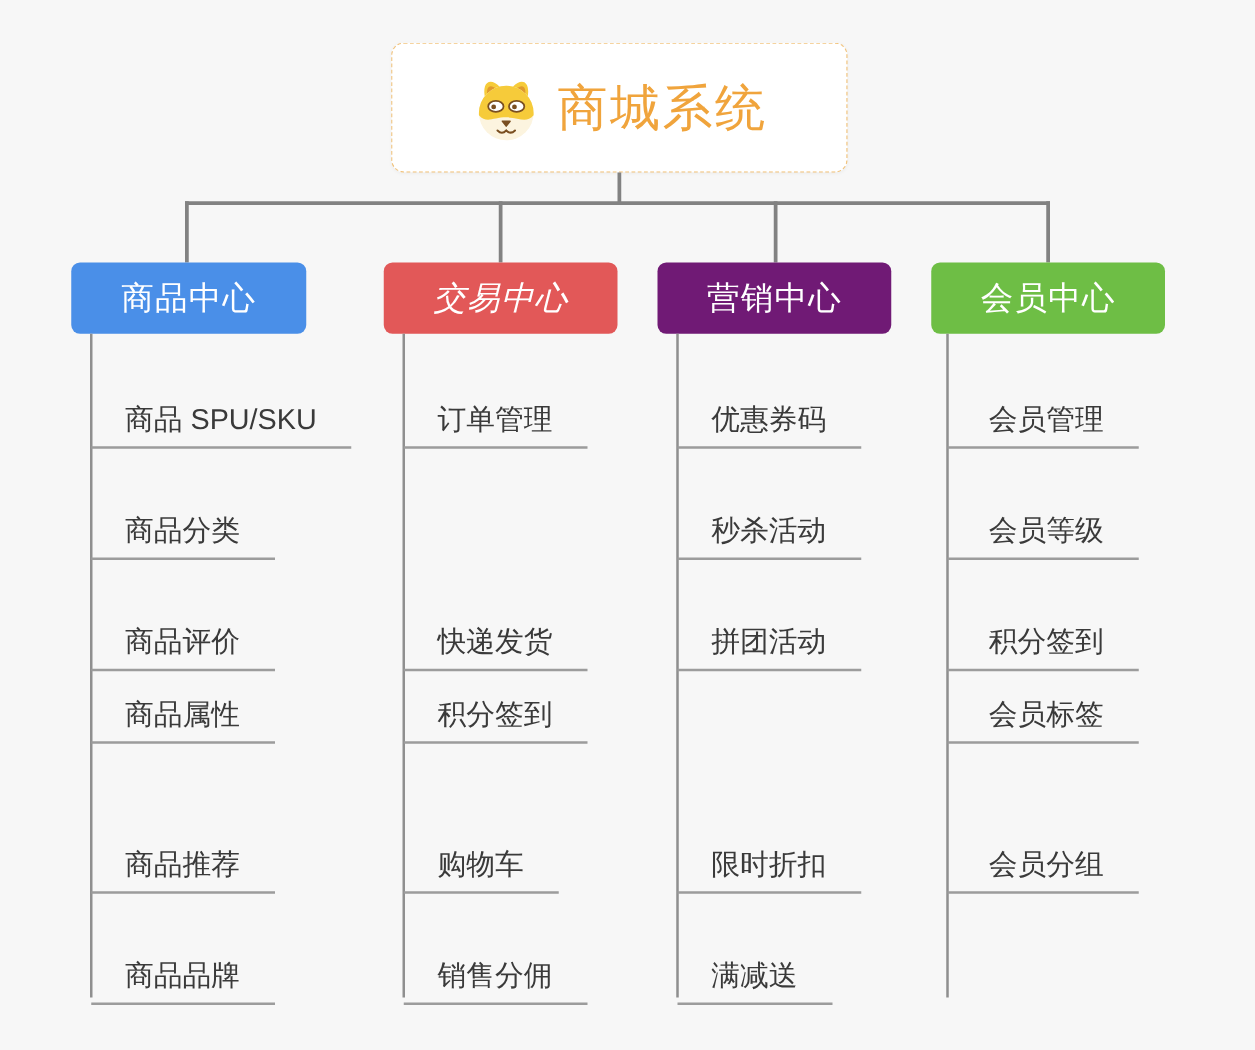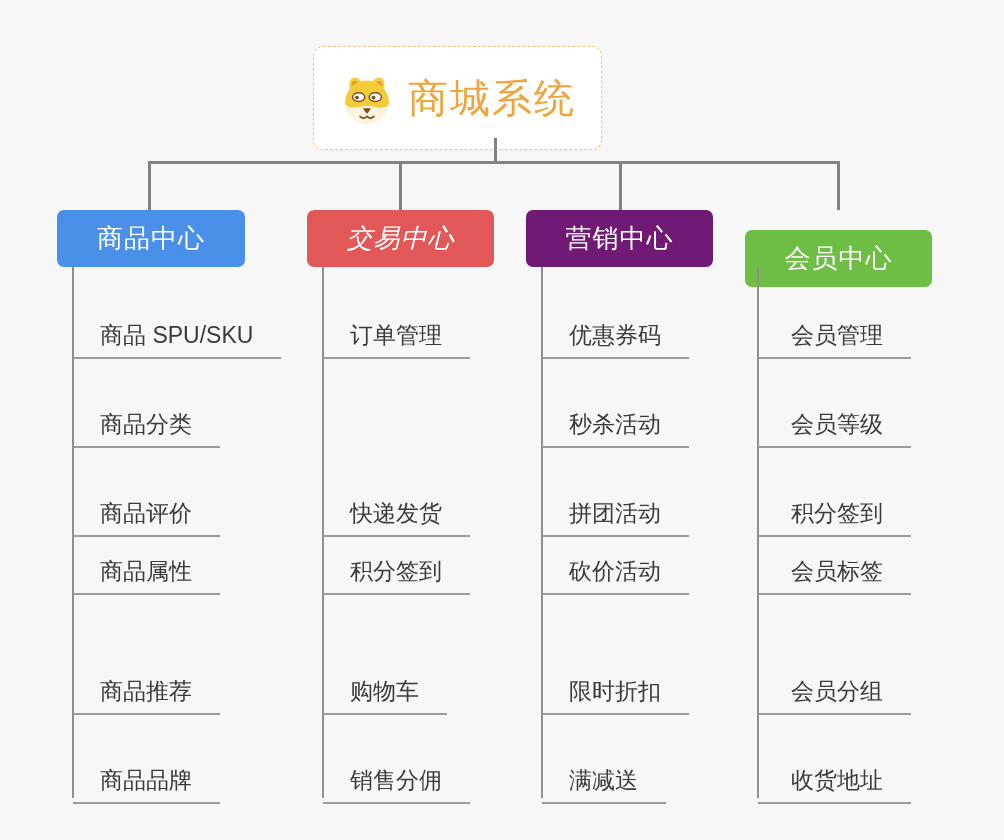--- a/index.html
+++ b/index.html
@@ -11,22 +11,22 @@
     position: relative;
     width: 1004px;
     height: 840px;
     overflow: hidden;
     background: var(--background, #f7f7f7);
   }
 
   
   .root-node {
     position: absolute;
-    left: 313px; top: 46px;
-    width: 289px; height: 104px;
+    left: 313px; top: 34px;
+    width: 365px; height: 104px;
     background: #ffffff;
     border: 1px dashed var(--root-border, #f2c47e);
     border-radius: 10px;
     box-shadow: 0 1px 3px rgba(0,0,0,0.04);
     display: flex; align-items: center; justify-content: center;
     box-sizing: border-box;
   }
   .root-node .dog { width: 56px; height: 56px; margin-right: 13px; flex: 0 0 auto; }
   .root-title {
     font-size: 40px;
@@ -52,21 +52,21 @@
     border-radius: 7px;
     display: flex; align-items: center; justify-content: center;
     color: #ffffff;
     font-size: 26px;
     letter-spacing: 1px;
     box-sizing: border-box;
   }
   .bn-0 { left: 57px;  width: 188px; }
   .bn-1 { left: 307px; width: 187px; font-style: italic; }
   .bn-2 { left: 526px; width: 187px; }
-  .bn-3 { left: 745px; width: 187px; margin-top: 20px; }
+  .bn-3 { left: 745px; width: 187px; }
 
   
   .col-line {
     position: absolute;
     top: 267px; height: 531px; width: 2px;
     background: var(--leaf-line, #8f8f8f);
   }
   .cl-0 { left: 72px; }
   .cl-1 { left: 322px; }
   .cl-2 { left: 541px; }
@@ -156,24 +156,22 @@
 
   <div class="leaf c1 r0">订单管理</div>
   <div class="leaf c1 r2">快递发货</div>
   <div class="leaf c1 r3">积分签到</div>
   <div class="leaf c1 r4">购物车</div>
   <div class="leaf c1 r5">销售分佣</div>
 
   <div class="leaf c2 r0">优惠券码</div>
   <div class="leaf c2 r1">秒杀活动</div>
   <div class="leaf c2 r2">拼团活动</div>
-  <div class="leaf c2 r3">砍价活动</div>
   <div class="leaf c2 r4">限时折扣</div>
   <div class="leaf c2 r5">满减送</div>
 
   <div class="leaf c3 r0">会员管理</div>
   <div class="leaf c3 r1">会员等级</div>
   <div class="leaf c3 r2">积分签到</div>
   <div class="leaf c3 r3">会员标签</div>
   <div class="leaf c3 r4">会员分组</div>
-  <div class="leaf c3 r5">收货地址</div>
 
 </div>
 
 </body></html>

